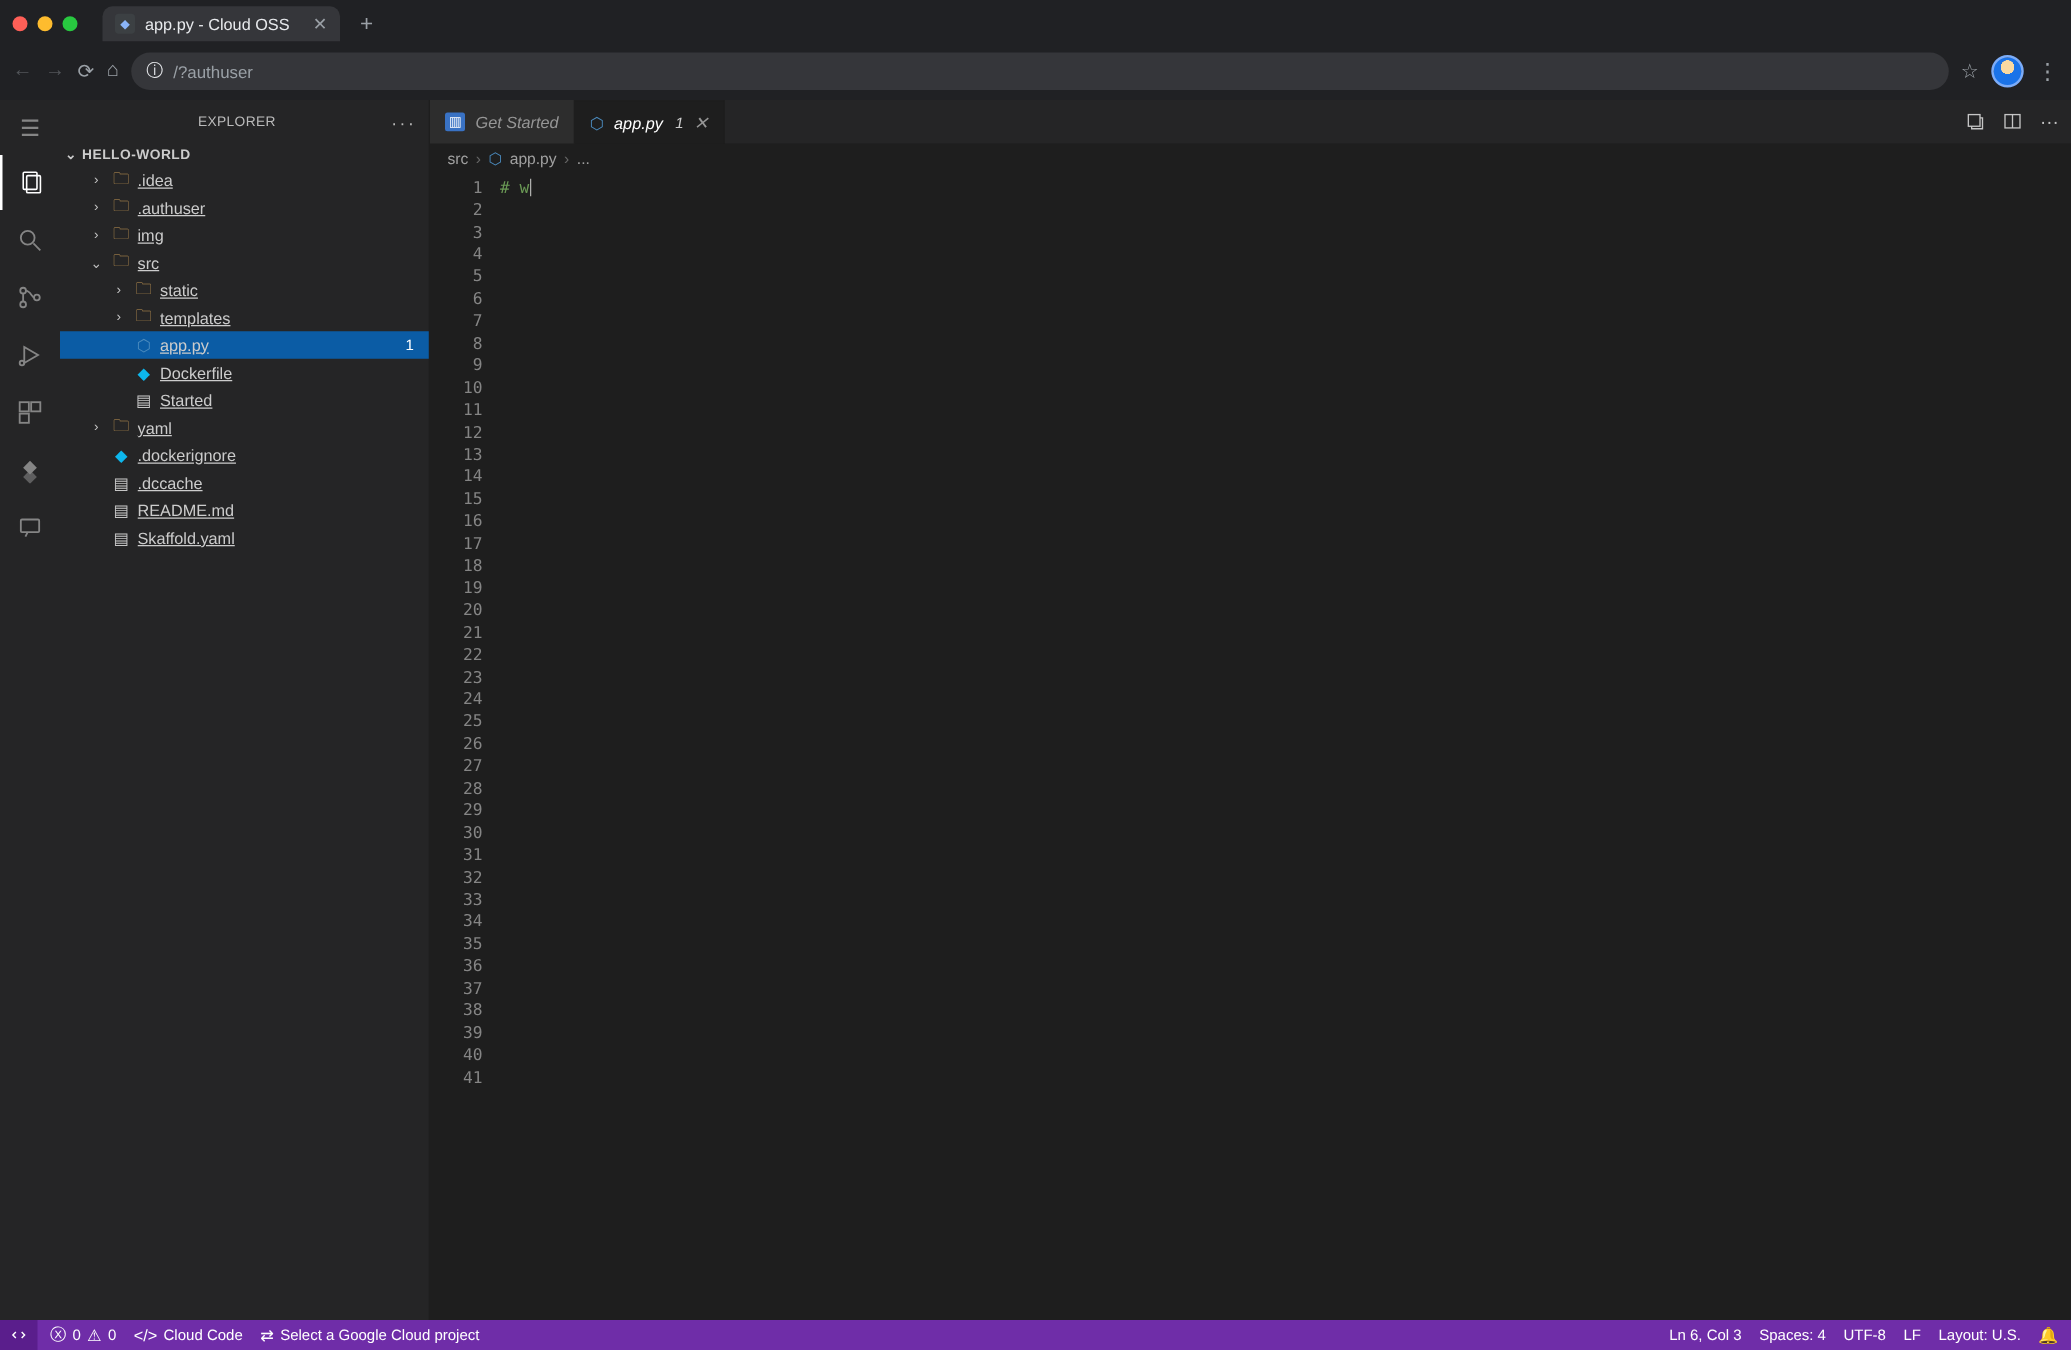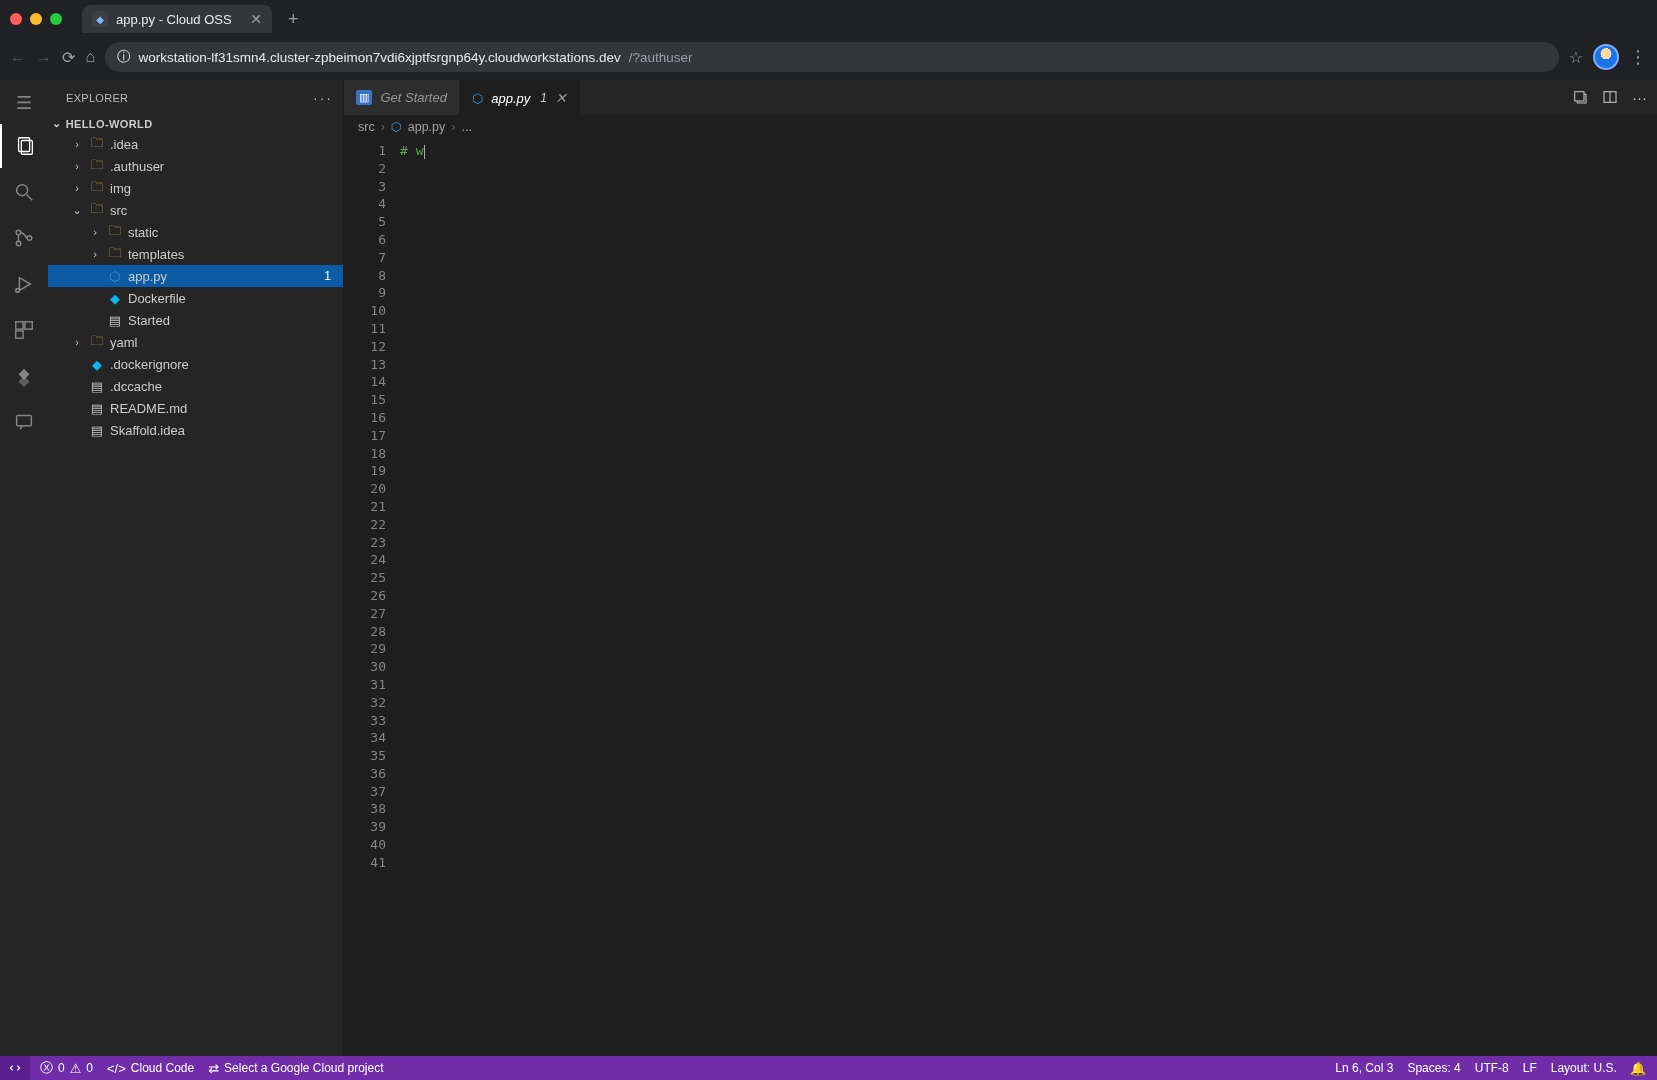--- a/index.html
+++ b/index.html
@@ -30,31 +30,31 @@
   .kebab { color:#9aa0a6; font-size:18px; }
 
   
   .ide { flex:1; display:flex; background:#1e1e1e; min-height:0;}
   .activity-bar { width:48px; background:#252526; display:flex; flex-direction:column; align-items:center; padding-top:4px; gap:2px;}
   .activity-bar .menu-toggle{ color:#858585; font-size:18px; padding:8px 0;}
   .activity-item { width:48px; height:44px; display:flex; align-items:center; justify-content:center; color:#858585; font-size:22px; }
   .activity-item.active { color:#fff; border-left:2px solid #fff;}
   
   .sidebar { width:296px; background:#252526; display:flex; flex-direction:column; border-right:1px solid #1e1e1e;}
-  .sidebar-header { display:flex; align-items:center; padding: 10px 10px 8px 18px; color:#bbbbbb; font-size:11px; letter-spacing:.3px;}
+  .sidebar-header { display:flex; align-items:center; padding: 10px 10px 8px 18px; color:#bbbbbb; font-size:11px; letter-spacing:.3px;text-align:center;}
   .sidebar-header .title { flex:1; }
   .sidebar-header .more { color:#bbb; font-size:14px; letter-spacing:2px;}
   .project-header { display:flex; align-items:center; padding: 3px 6px 3px 4px; color:#ccc; font-size:11px; font-weight:bold; gap:4px; letter-spacing:.4px;}
   .tree { font-size:13px; color:#ccc; }
   .tree-row { display:flex; align-items:center; height:22px; padding-right:8px; gap:4px;}
   .tree-row.selected { background:#04395e; }
   .tree-row.selected.focus { background:#0b5ca5;}
   .tree-row .twisty { width:14px; color:#c5c5c5; font-size:11px; display:inline-block; text-align:center;}
   .tree-row .ficon { width:18px; text-align:center; font-size:13px;}
-  .tree-row .name { flex:1; white-space:nowrap; overflow:hidden; text-overflow:ellipsis;}
+  .tree-row .name { flex:1; white-space:nowrap; overflow:hidden; text-overflow:ellipsis;text-decoration:underline;}
   .tree-row .badge { color:#fff; font-size:12px; padding-right:4px;}
   .ic-folder{color:#c09553;}
   .ic-py{color:#4B8BBE;}
   .ic-docker{color:#0db7ed;}
   .ic-file{color:#c5c5c5;}
 
   .editor-area { flex:1; display:flex; flex-direction:column; min-width:0;}
   .tabs-row { display:flex; align-items:center; background:#252526; height:35px;}
   .ed-tab { display:flex; align-items:center; height:35px; padding:0 12px; gap:8px; color:#969696; font-size:13px; border-right:1px solid #1e1e1e; font-style:italic;}
   .ed-tab .icon{font-style:normal;}
@@ -102,21 +102,20 @@
     </div>
     <div class="new-tab">+</div>
   </div>
   <div class="addr-bar">
     <span class="nav-btn disabled">←</span>
     <span class="nav-btn disabled">→</span>
     <span class="nav-btn">⟳</span>
     <span class="nav-btn">⌂</span>
     <div class="url-field">
       <span>ⓘ</span>
-      <span class="host">workstation-lf31smn4.cluster-zpbeimon7vdi6xjptfsrgnp64y.cloudworkstations.dev</span>
         <span class="path">/?authuser</span>
     </div>
     <span class="star-icon">☆</span>
     <div class="avatar"></div>
     <span class="kebab">⋮</span>
   </div>
 </div>
 
 <div class="ide">
   <div class="activity-bar">
@@ -240,21 +239,21 @@
           <span class="name">.dccache</span>
         </div>
         <div class="tree-row" style="padding-left: 22px;">
           <span class="twisty"></span>
           <span class="ficon ic-file">▤</span>
           <span class="name">README.md</span>
         </div>
         <div class="tree-row" style="padding-left: 22px;">
           <span class="twisty"></span>
           <span class="ficon ic-file">▤</span>
-          <span class="name">Skaffold.idea</span>
+          <span class="name">Skaffold.yaml</span>
         </div>
       </div>
   </div>
 
   <div class="editor-area">
     <div class="tabs-row">
       <div id="editor-tabs-mount" style="display: flex;">
           <div class="ed-tab inactive">
             <span class="icon" style="background:#3972c4;color:#fff;padding:1px 3px;border-radius:2px;font-size:11px;">▥</span>
             <span>Get Started</span>

